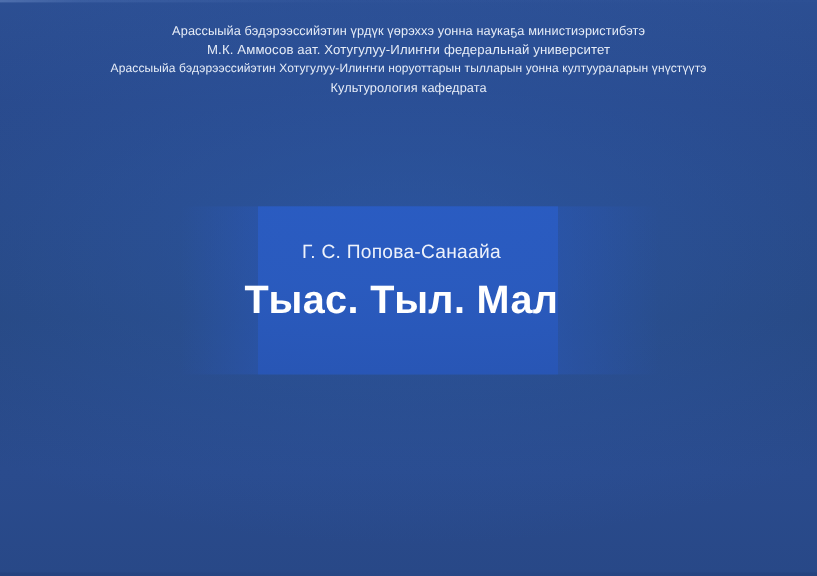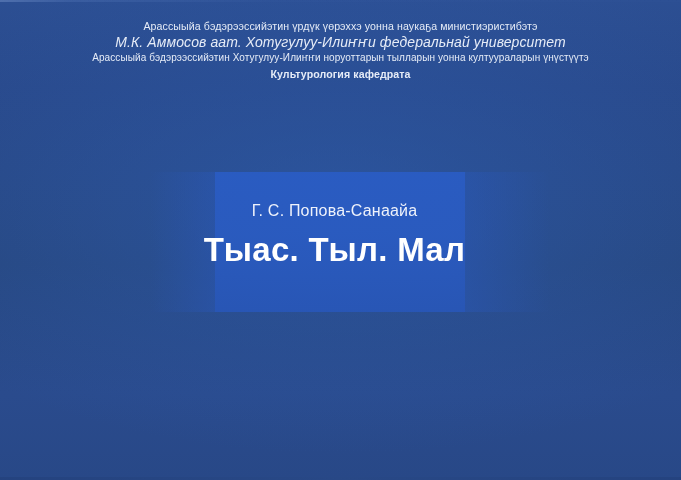--- a/index.html
+++ b/index.html
@@ -85,23 +85,23 @@
   }
   .affiliation-line {
     display: block;
     font-size: 10.5px;
     line-height: 16px;
     letter-spacing: 0.1px;
     white-space: nowrap;
     color: #e6ecf7;
   }
   .affiliation-line.l1 { font-size: 10.6px; }
-  .affiliation-line.l2 { font-size: 14px; font-style: italic; }
+  .affiliation-line.l2 { font-size: 11px; }
   .affiliation-line.l3 { font-size: 10px; }
-  .affiliation-line.l4 { font-size: 10.6px; font-weight: bold; }
+  .affiliation-line.l4 { font-size: 10.6px; }
 
   
   .center-block {
     position: absolute;
     left: 0;
     top: 200px;
     width: 669px;
     text-align: center;
   }
   .author {

